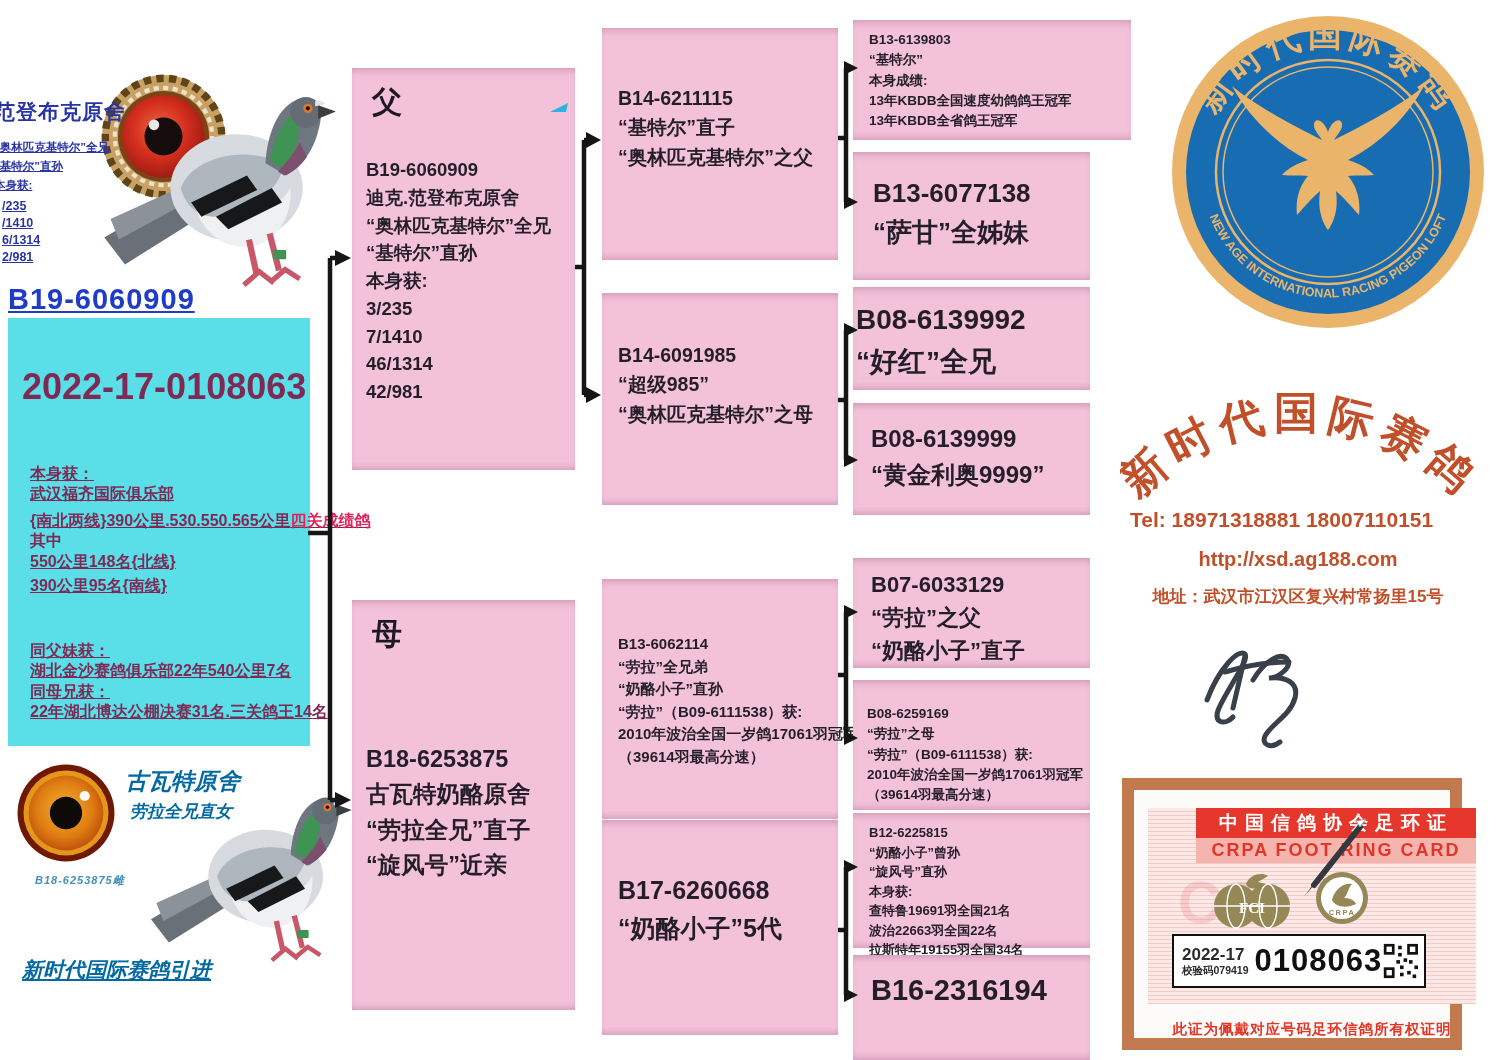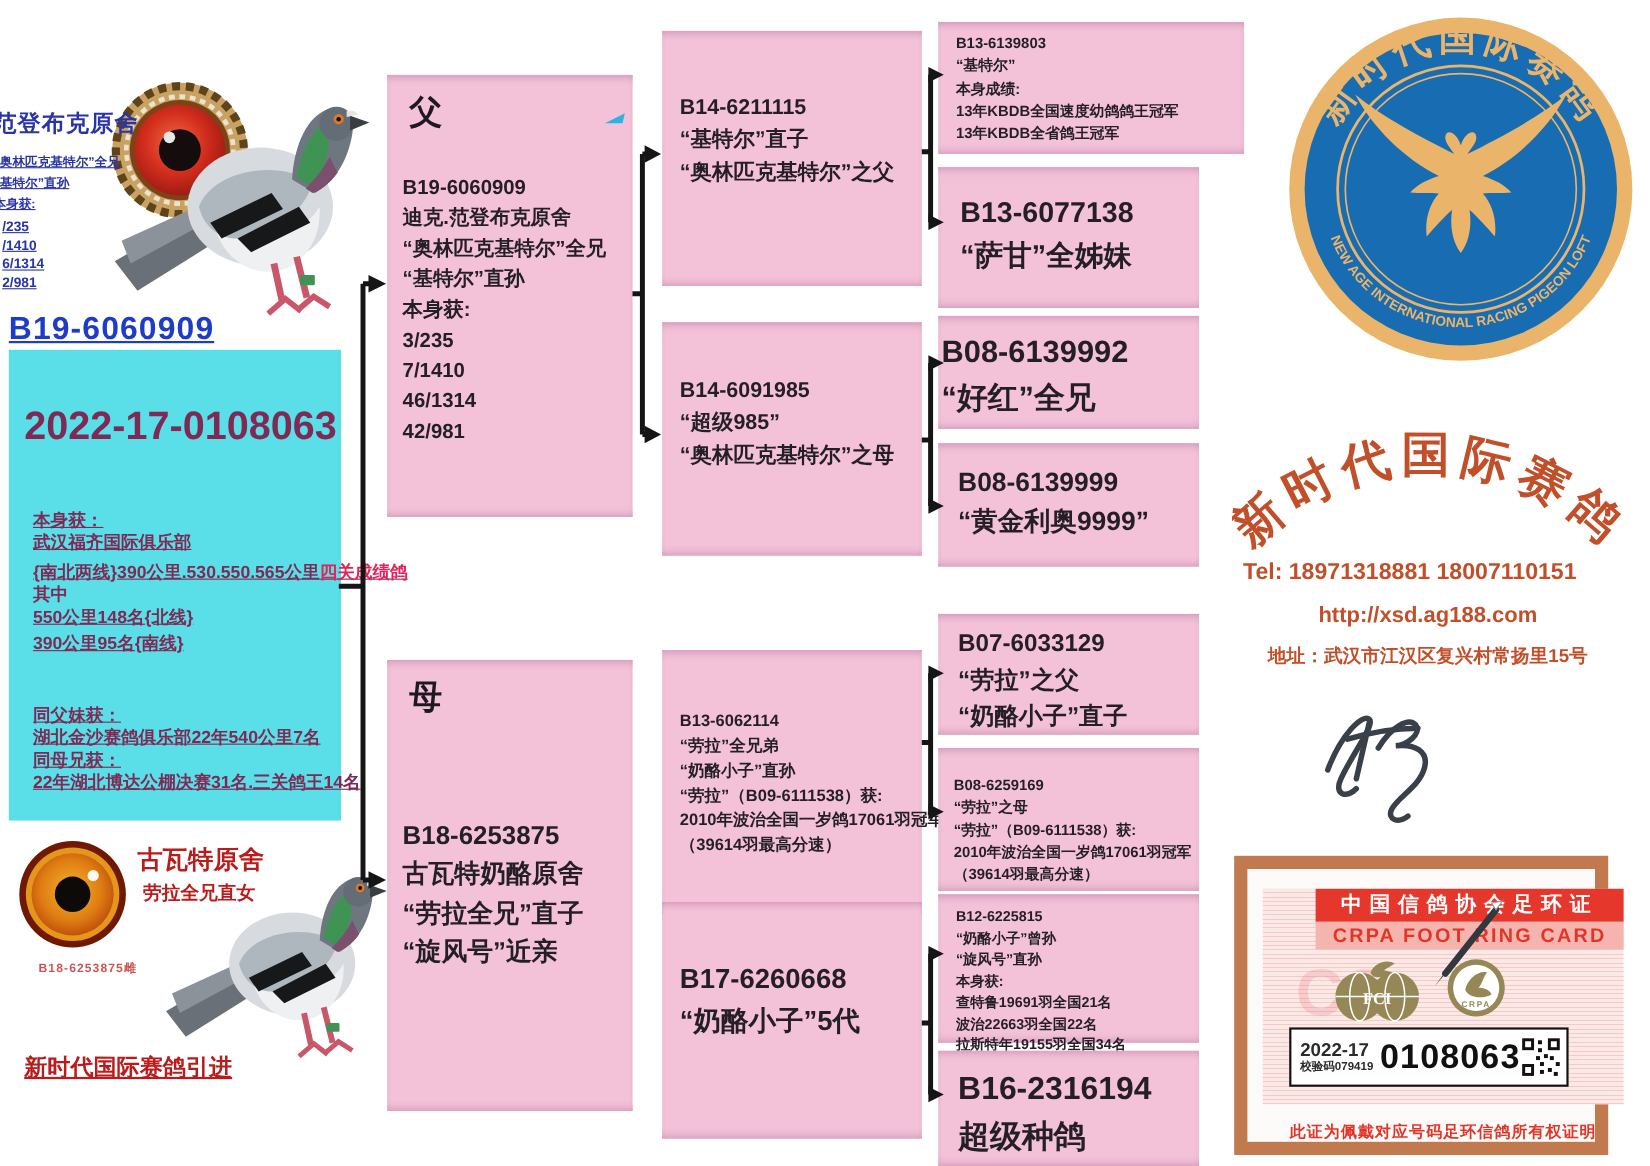--- a/index.html
+++ b/index.html
@@ -7,21 +7,21 @@
           font-family:"Liberation Sans","DejaVu Sans",sans-serif;}
   
   .box{position:absolute;background:#f3c2d9;color:#241e27;font-weight:700;
        box-shadow:inset 0 7px 9px -6px rgba(150,70,120,.45), inset 0 -7px 9px -6px rgba(150,70,120,.40);}
   .box .lines{white-space:nowrap;}
   .box .lines div{line-height:1.5;}
   .role{position:absolute;top:14px;left:20px;font-size:30px;font-weight:700;color:#1d1822;}
   
   .bluetxt{color:#2a35a5;font-weight:700;}
   .u{text-decoration:underline;}
-  .redtxt{color:#b91c1c;font-weight:700;}
+  .redtxt{color:#0369a1;font-weight:700;font-style:italic;}
   .maroon{color:#7e2a55;}
   #info-card{position:absolute;left:8px;top:318px;width:302px;height:428px;background:#5adfe8;}
   #info-card .ln{font-size:16px;font-weight:700;color:#7e2a55;line-height:1.28;white-space:nowrap;}
   
   .brick{color:#c1502a;font-weight:700;}
   
   #frc-frame{position:absolute;left:1122px;top:778px;width:340px;height:272px;background:#c1794e;}
   #frc-card{position:absolute;left:12px;top:12px;width:316px;height:248px;background:#fdfbf9;}
   #frc-inner{position:absolute;left:14px;top:18px;width:280px;height:196px;background:#fbe9e7;
      background-image:repeating-linear-gradient(0deg, rgba(230,120,110,.28) 0 1px, transparent 1px 4px);padding-left:48px;}
@@ -170,21 +170,21 @@
         <div>“奥林匹克基特尔”之父</div>
       </div>
   </div>
   <div class="box" style="left:602px;top:293px;width:236px;height:212px">
     <div class="lines" style="padding:48px 0 0 16px;font-size:19.5px">
         <div>B14-6091985</div>
         <div>“超级985”</div>
         <div>“奥林匹克基特尔”之母</div>
       </div>
   </div>
-  <div class="box" style="left:602px;top:591px;width:236px;height:240px">
+  <div class="box" style="left:602px;top:579px;width:236px;height:240px">
     <div class="lines" style="padding:54px 0 0 16px;font-size:15px">
         <div>B13-6062114</div>
         <div>“劳拉”全兄弟</div>
         <div>“奶酪小子”直孙</div>
         <div>“劳拉”（B09-6111538）获:</div>
         <div>2010年波治全国一岁鸽17061羽冠军</div>
         <div>（39614羽最高分速）</div>
       </div>
   </div>
   <div class="box" style="left:602px;top:820px;width:236px;height:215px">
@@ -243,21 +243,20 @@
         <div>“旋风号”直孙</div>
         <div>本身获:</div>
         <div>查特鲁19691羽全国21名</div>
         <div>波治22663羽全国22名</div>
         <div>拉斯特年19155羽全国34名</div>
       </div>
   </div>
   <div class="box" style="left:853px;top:955px;width:237px;height:105px">
     <div class="lines" style="padding:14px 0 0 18px;font-size:29px;line-height:1.35">
         <div>B16-2316194</div>
-        <div>超级种鸽</div>
       </div>
   </div>
 
   <svg class="abs" style="left:0;top:0;width:1500px;height:1060px;pointer-events:none">
     <g stroke="#151515" stroke-width="4.5" fill="none">
       <path d="M308,533 H330 M330,258 V800 M330,258 H336 M330,800 H336"></path>
       <path d="M575,267 H584 M584,140 V395 M584,140 H587 M584,395 H587"></path>
       <path d="M838,138 H846 M846,68 V202"></path>
       <path d="M838,400 H846 M846,330 V460"></path>
       <path d="M838,675 H846 M846,612 V738"></path>

